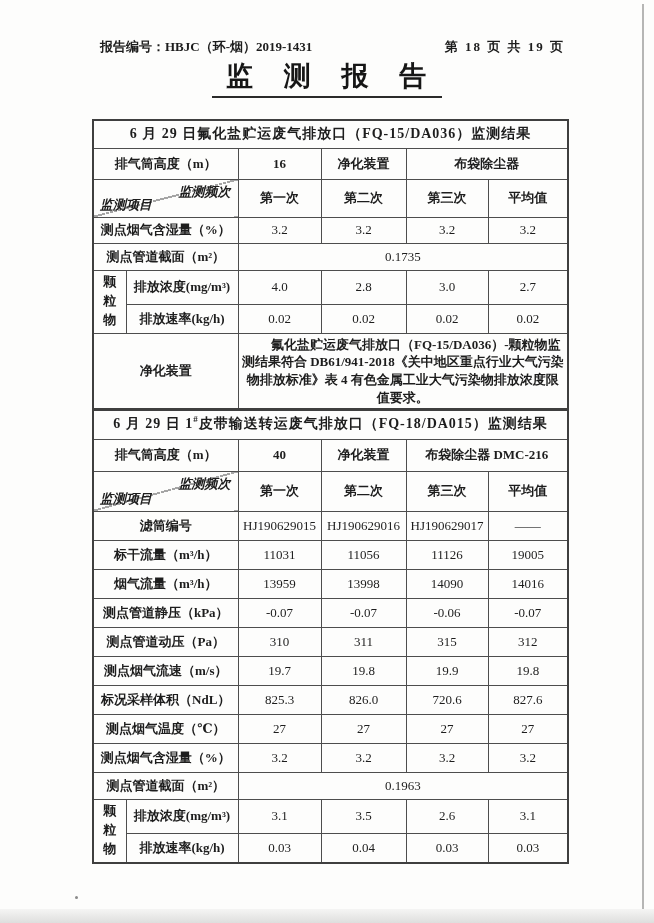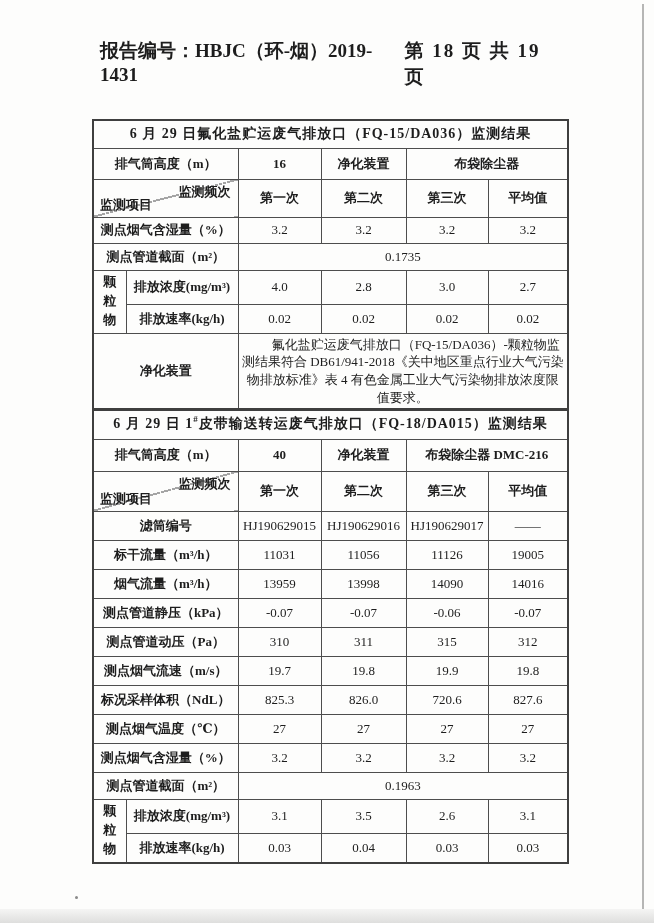--- a/index.html
+++ b/index.html
@@ -7,59 +7,62 @@
     position:relative;width:654px;height:923px;margin:0 auto;
     background:#fdfdfc;overflow:hidden;
     font-family:"Liberation Serif","DejaVu Serif",serif;
     color:#1d1d1d;
   }
   
   .scan-right-line{position:absolute;left:642px;top:4px;width:2px;height:909px;background:#9e9e9e;opacity:.75;}
   .scan-bottom-band{position:absolute;left:0;top:909px;width:654px;height:14px;background:linear-gradient(#f5f5f4,#dededd);}
   .scan-dot{position:absolute;left:75px;top:896px;width:3px;height:3px;background:#8a8a8a;border-radius:50%;}
 
-  .header-line{position:absolute;top:38px;left:100px;width:465px;display:flex;justify-content:space-between;font-size:19px;font-weight:600;}
+  .header-line{position:absolute;top:38px;left:100px;width:465px;display:flex;justify-content:space-between;font-size:13px;font-weight:600;}
   .page-indicator{letter-spacing:2px;}
 
   .doc-title-wrap{position:absolute;top:58px;left:0;width:654px;text-align:center;}
   .doc-title{display:inline-block;font-size:27px;font-weight:bold;letter-spacing:12px;border-bottom:2px solid #2a2a2a;padding:0 4px 2px 14px;color:#161616;}
 
   table.rpt{position:absolute;left:92px;width:475px;border-collapse:collapse;table-layout:fixed;
     border:2px solid #3f3f3f;font-size:13px;}
   table.rpt td{border:1px solid #4d4d4d;text-align:center;vertical-align:middle;padding:2px 2px;overflow:hidden;}
   .t1{top:119px;}
   .t2{top:408px;}
   td.ttl{font-weight:bold;font-size:14px;letter-spacing:1px;}
   td.lbl{font-weight:bold;}
   td.val{font-weight:normal;}
   td.grp{padding:0;font-family:Liberation Serif, serif;}
   .vtxt{width:15px;margin:0 auto;word-break:break-all;line-height:1.45;font-weight:bold;}
   td.diag{position:relative;padding:0;
-    background-image:linear-gradient(to bottom right,transparent 49.4%,#4d4d4d 49.4%,#4d4d4d 50.6%,transparent 50.6%);}
+    background-image:linear-gradient(to bottom right,transparent 49.4%,#4d4d4d 49.4%,#4d4d4d 50.6%,transparent 50.6%);font-style:italic;}
   .diag-top{position:absolute;top:3px;right:7px;font-weight:bold;}
   .diag-bottom{position:absolute;bottom:3px;left:6px;font-weight:bold;text-align:center;}
-  td.concl{text-align:justify;font-weight:normal;padding:3px 7px;line-height:1.38;}
+  td.concl{text-align:justify;font-weight:bold;padding:3px 7px;line-height:1.38;}
   .indent{text-indent:2em;display:block;}
   .section-heading{position:absolute;top:377px;left:95px;font-size:14px;font-weight:bold;}
   .section-heading .num{margin-right:22px;}
   sup{font-size:9px;line-height:0;}
 </style>
 </head>
 <body>
 
 <div class="page">
   <div class="scan-right-line"></div>
   <div class="scan-bottom-band"></div>
   <div class="scan-dot"></div>
 
   <div class="header-line">
     <span>报告编号：HBJC（环-烟）2019-1431</span>
     <span class="page-indicator">第 18 页 共 19 页</span>
   </div>
 
+  <div class="doc-title-wrap">
+    <span class="doc-title">监 测 报 告</span>
+  </div>
 
   <table class="rpt t1">
     <colgroup>
         <col style="width:33px">
         <col style="width:112px">
         <col style="width:83px">
         <col style="width:85px">
         <col style="width:82px">
         <col style="width:80px">
       </colgroup>

